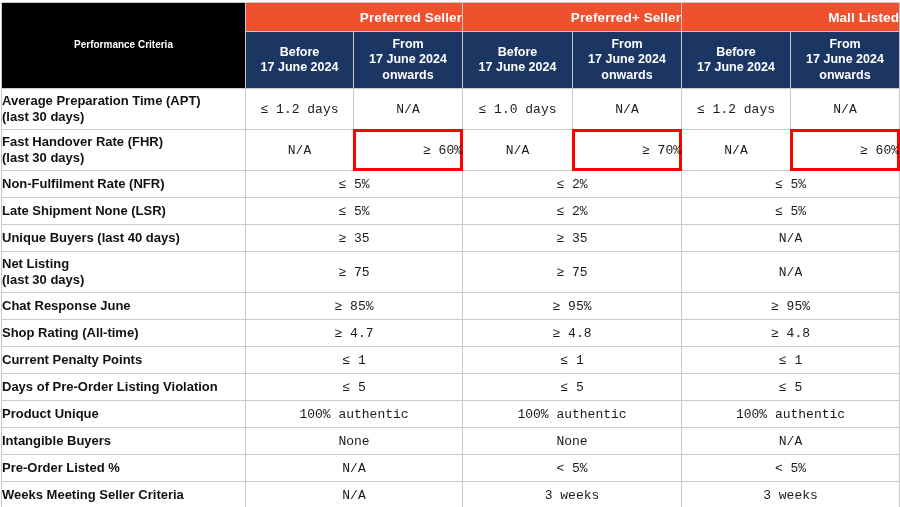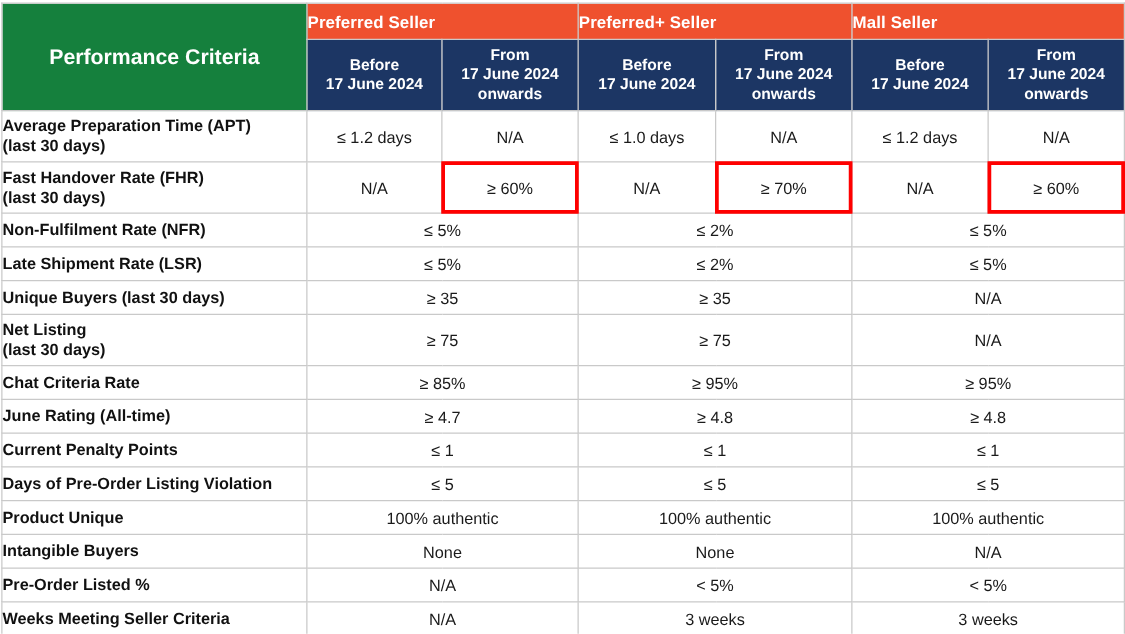--- a/index.html
+++ b/index.html
@@ -26,35 +26,35 @@
     margin: 2px 0 0 1px;
   }
   table.criteria-table td, table.criteria-table th {
     border: 1px solid #c9c9c9;
     padding: 0;
     box-sizing: border-box;
   }
 
   
   th.crit-head {
-    background: #15803d;
+    background: #000000;
     color: #ffffff;
     font-weight: bold;
-    font-size: 17px;
+    font-size: 10px;
     text-align: center;
     vertical-align: middle;
     border: 1px solid #EF512E;
     line-height: 1.25;
   }
   th.group-head {
     background: #EF512E;
     color: #ffffff;
     font-weight: bold;
     font-size: 13.5px;
-    text-align: left;
+    text-align: right;
     vertical-align: middle;
     height: 29px;
     border: 1px solid #EF512E;
     letter-spacing: .1px;
   }
   th.sub-head {
     background: #1C3664;
     color: #ffffff;
     font-weight: bold;
     font-size: 12.5px;
@@ -86,53 +86,54 @@
     vertical-align: middle;
     background: #ffffff;
     padding: 3px 2px;
   }
   tr.r-tall td { height: 41px; }
   tr.r-norm td { height: 27px; }
 
   
   td.val-cell.highlight {
     position: relative;
+    text-align: right;
   }
   td.val-cell.highlight::after {
     content: "";
     position: absolute;
     left: -1px;
     top: -1px;
     right: -1px;
     bottom: -1px;
     border: 3px solid #FF0000;
     pointer-events: none;
   }
-  .cell-inner { position: relative; z-index: 1; }
+  .cell-inner { position: relative; z-index: 1; font-family: Liberation Mono, monospace; }
 </style>
 </head>
 <body>
 
 <div id="root">
   <table class="criteria-table">
     <colgroup>
       <col style="width:244px">
       <col style="width:108px">
       <col style="width:109px">
       <col style="width:110px">
       <col style="width:109px">
       <col style="width:109px">
       <col style="width:109px">
     </colgroup>
     <thead>
       <tr>
         <th class="crit-head" rowspan="2">Performance Criteria</th>
         <th class="group-head" colspan="2">Preferred Seller</th>
         <th class="group-head" colspan="2">Preferred+ Seller</th>
-        <th class="group-head" colspan="2">Mall Seller</th>
+        <th class="group-head" colspan="2">Mall Listed</th>
       </tr>
       <tr id="subhead-row">
           <th class="sub-head">
             <span class="ln">Before</span>
             <span class="ln">17 June 2024</span>
           </th>
           <th class="sub-head">
             <span class="ln">From</span>
             <span class="ln">17 June 2024</span>
             <span class="ln">onwards</span>
@@ -185,54 +186,54 @@
         <tr class="r-norm">
           <td class="crit-cell">
             <span class="ln">Non-Fulfilment Rate (NFR)</span>
           </td>
           <td class="val-cell" colspan="2"><span class="cell-inner">≤ 5%</span></td>
           <td class="val-cell" colspan="2"><span class="cell-inner">≤ 2%</span></td>
           <td class="val-cell" colspan="2"><span class="cell-inner">≤ 5%</span></td>
         </tr>
         <tr class="r-norm">
           <td class="crit-cell">
-            <span class="ln">Late Shipment Rate (LSR)</span>
+            <span class="ln">Late Shipment None (LSR)</span>
           </td>
           <td class="val-cell" colspan="2"><span class="cell-inner">≤ 5%</span></td>
           <td class="val-cell" colspan="2"><span class="cell-inner">≤ 2%</span></td>
           <td class="val-cell" colspan="2"><span class="cell-inner">≤ 5%</span></td>
         </tr>
         <tr class="r-norm">
           <td class="crit-cell">
-            <span class="ln">Unique Buyers (last 30 days)</span>
+            <span class="ln">Unique Buyers (last 40 days)</span>
           </td>
           <td class="val-cell" colspan="2"><span class="cell-inner">≥ 35</span></td>
           <td class="val-cell" colspan="2"><span class="cell-inner">≥ 35</span></td>
           <td class="val-cell" colspan="2"><span class="cell-inner">N/A</span></td>
         </tr>
         <tr class="r-tall">
           <td class="crit-cell">
             <span class="ln">Net Listing</span>
             <span class="ln">(last 30 days)</span>
           </td>
           <td class="val-cell" colspan="2"><span class="cell-inner">≥ 75</span></td>
           <td class="val-cell" colspan="2"><span class="cell-inner">≥ 75</span></td>
           <td class="val-cell" colspan="2"><span class="cell-inner">N/A</span></td>
         </tr>
         <tr class="r-norm">
           <td class="crit-cell">
-            <span class="ln">Chat Criteria Rate</span>
+            <span class="ln">Chat Response June</span>
           </td>
           <td class="val-cell" colspan="2"><span class="cell-inner">≥ 85%</span></td>
           <td class="val-cell" colspan="2"><span class="cell-inner">≥ 95%</span></td>
           <td class="val-cell" colspan="2"><span class="cell-inner">≥ 95%</span></td>
         </tr>
         <tr class="r-norm">
           <td class="crit-cell">
-            <span class="ln">June Rating (All-time)</span>
+            <span class="ln">Shop Rating (All-time)</span>
           </td>
           <td class="val-cell" colspan="2"><span class="cell-inner">≥ 4.7</span></td>
           <td class="val-cell" colspan="2"><span class="cell-inner">≥ 4.8</span></td>
           <td class="val-cell" colspan="2"><span class="cell-inner">≥ 4.8</span></td>
         </tr>
         <tr class="r-norm">
           <td class="crit-cell">
             <span class="ln">Current Penalty Points</span>
           </td>
           <td class="val-cell" colspan="2"><span class="cell-inner">≤ 1</span></td>

